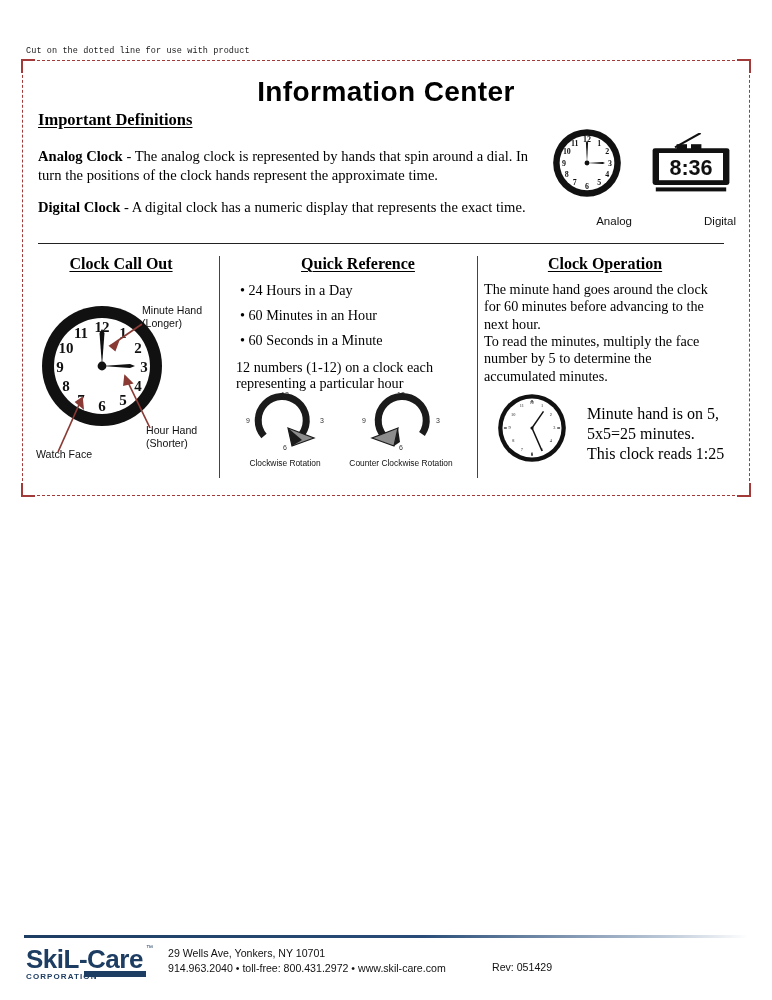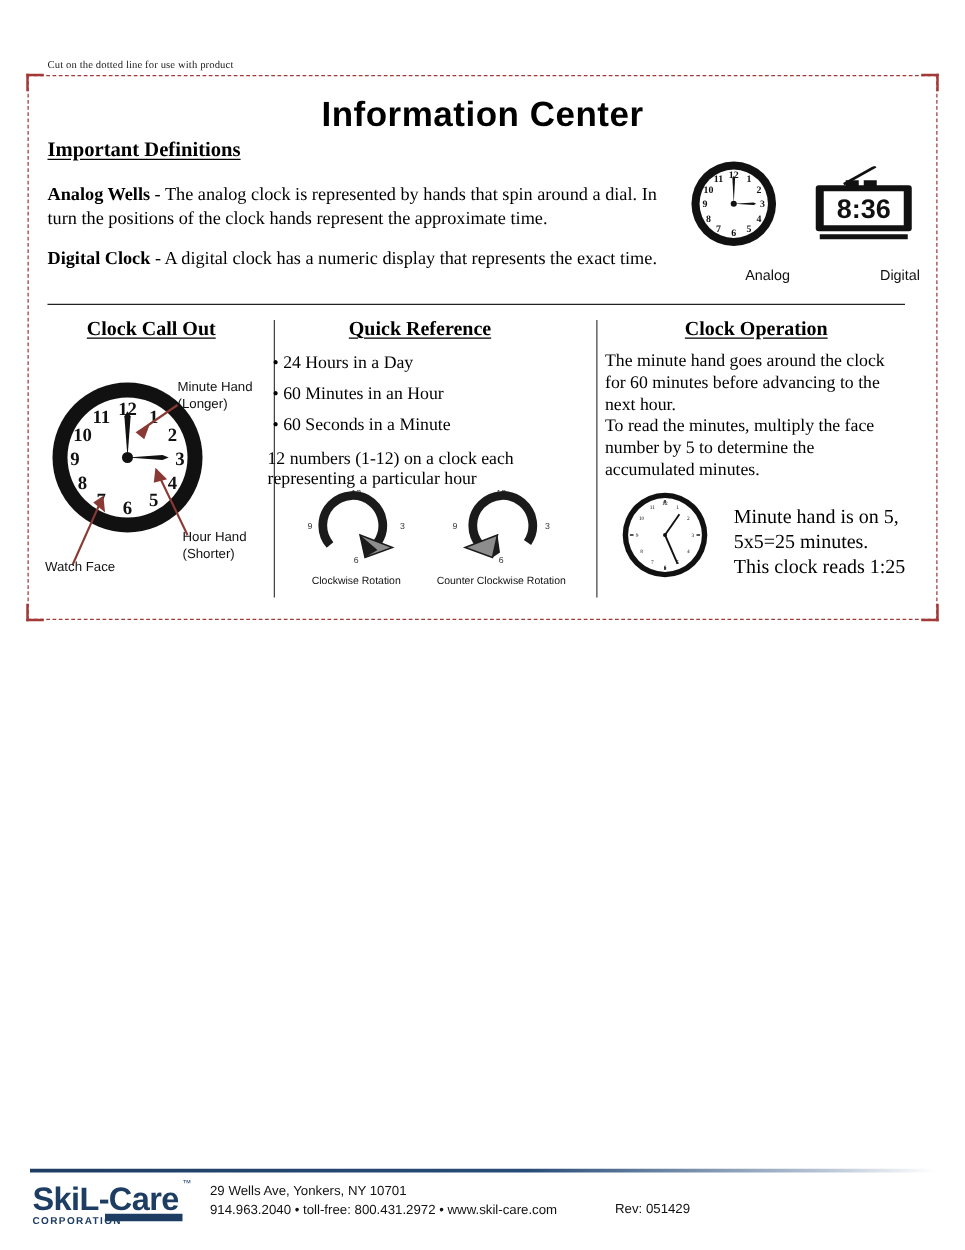--- a/index.html
+++ b/index.html
@@ -8,22 +8,22 @@
     background:#ffffff;
     font-family:"Liberation Serif", serif;
     color:#000;
     position:relative;
     overflow:hidden;
   }
   .page{position:absolute;inset:0;}
 
   
   .cut-note{
-    position:absolute;left:38px;top:46px;
-    font-family:Liberation Serif, serif;
+    position:absolute;left:26px;top:46px;
+    font-family:Liberation Mono, monospace;
     font-size:8.5px;letter-spacing:.1px;color:#1a1a1a;
     white-space:nowrap;
   }
 
   
   .cutbox{
     position:absolute;left:22px;top:60px;width:728px;height:436px;
     border:1.6px dashed #a33a3a;
     box-sizing:border-box;
   }
@@ -78,21 +78,21 @@
   .cap-digital{left:646px;top:215px;}
 
   
   .col{position:absolute;top:255px;}
   .col-h{
     text-align:center;font-weight:bold;font-size:16px;
     text-decoration:underline;text-underline-offset:2px;
     margin-bottom:6px;
   }
   .col1{left:28px;width:186px;}
-  .col2{left:212px;width:248px;}
+  .col2{left:234px;width:248px;}
   .col3{left:484px;width:242px;}
 
   .divider{
     position:absolute;top:256px;width:0;height:222px;
     border-left:1.2px solid #444;
   }
   .div1{left:219px;}
   .div2{left:477px;}
 
   
@@ -175,21 +175,21 @@
         <i class="h"></i>
         <i class="v"></i>
       </span>
   </div>
 
   <div class="title">Information Center</div>
 
   <div class="h-def">Important Definitions</div>
 
   <div class="defs">
-    <p><b>Analog Wells</b><span> - </span><span>The analog clock is represented by hands that spin around a dial. In turn the positions of the clock hands represent the approximate time.</span></p>
+    <p><b>Analog Clock</b><span> - </span><span>The analog clock is represented by hands that spin around a dial. In turn the positions of the clock hands represent the approximate time.</span></p>
     <p><b>Digital Clock</b><span> - </span><span>A digital clock has a numeric display that represents the exact time.</span></p>
   </div>
 
   <div class="rule"></div>
 
   <div class="fig-analog">
     <svg viewBox="0 0 100 100" width="72" height="72">
       <circle cx="50" cy="50" r="47" fill="#111"></circle>
       <circle cx="50" cy="50" r="38" fill="#fff"></circle>
       <g font-family="Liberation Serif, serif" font-size="11" font-weight="bold" fill="#111" text-anchor="middle">

